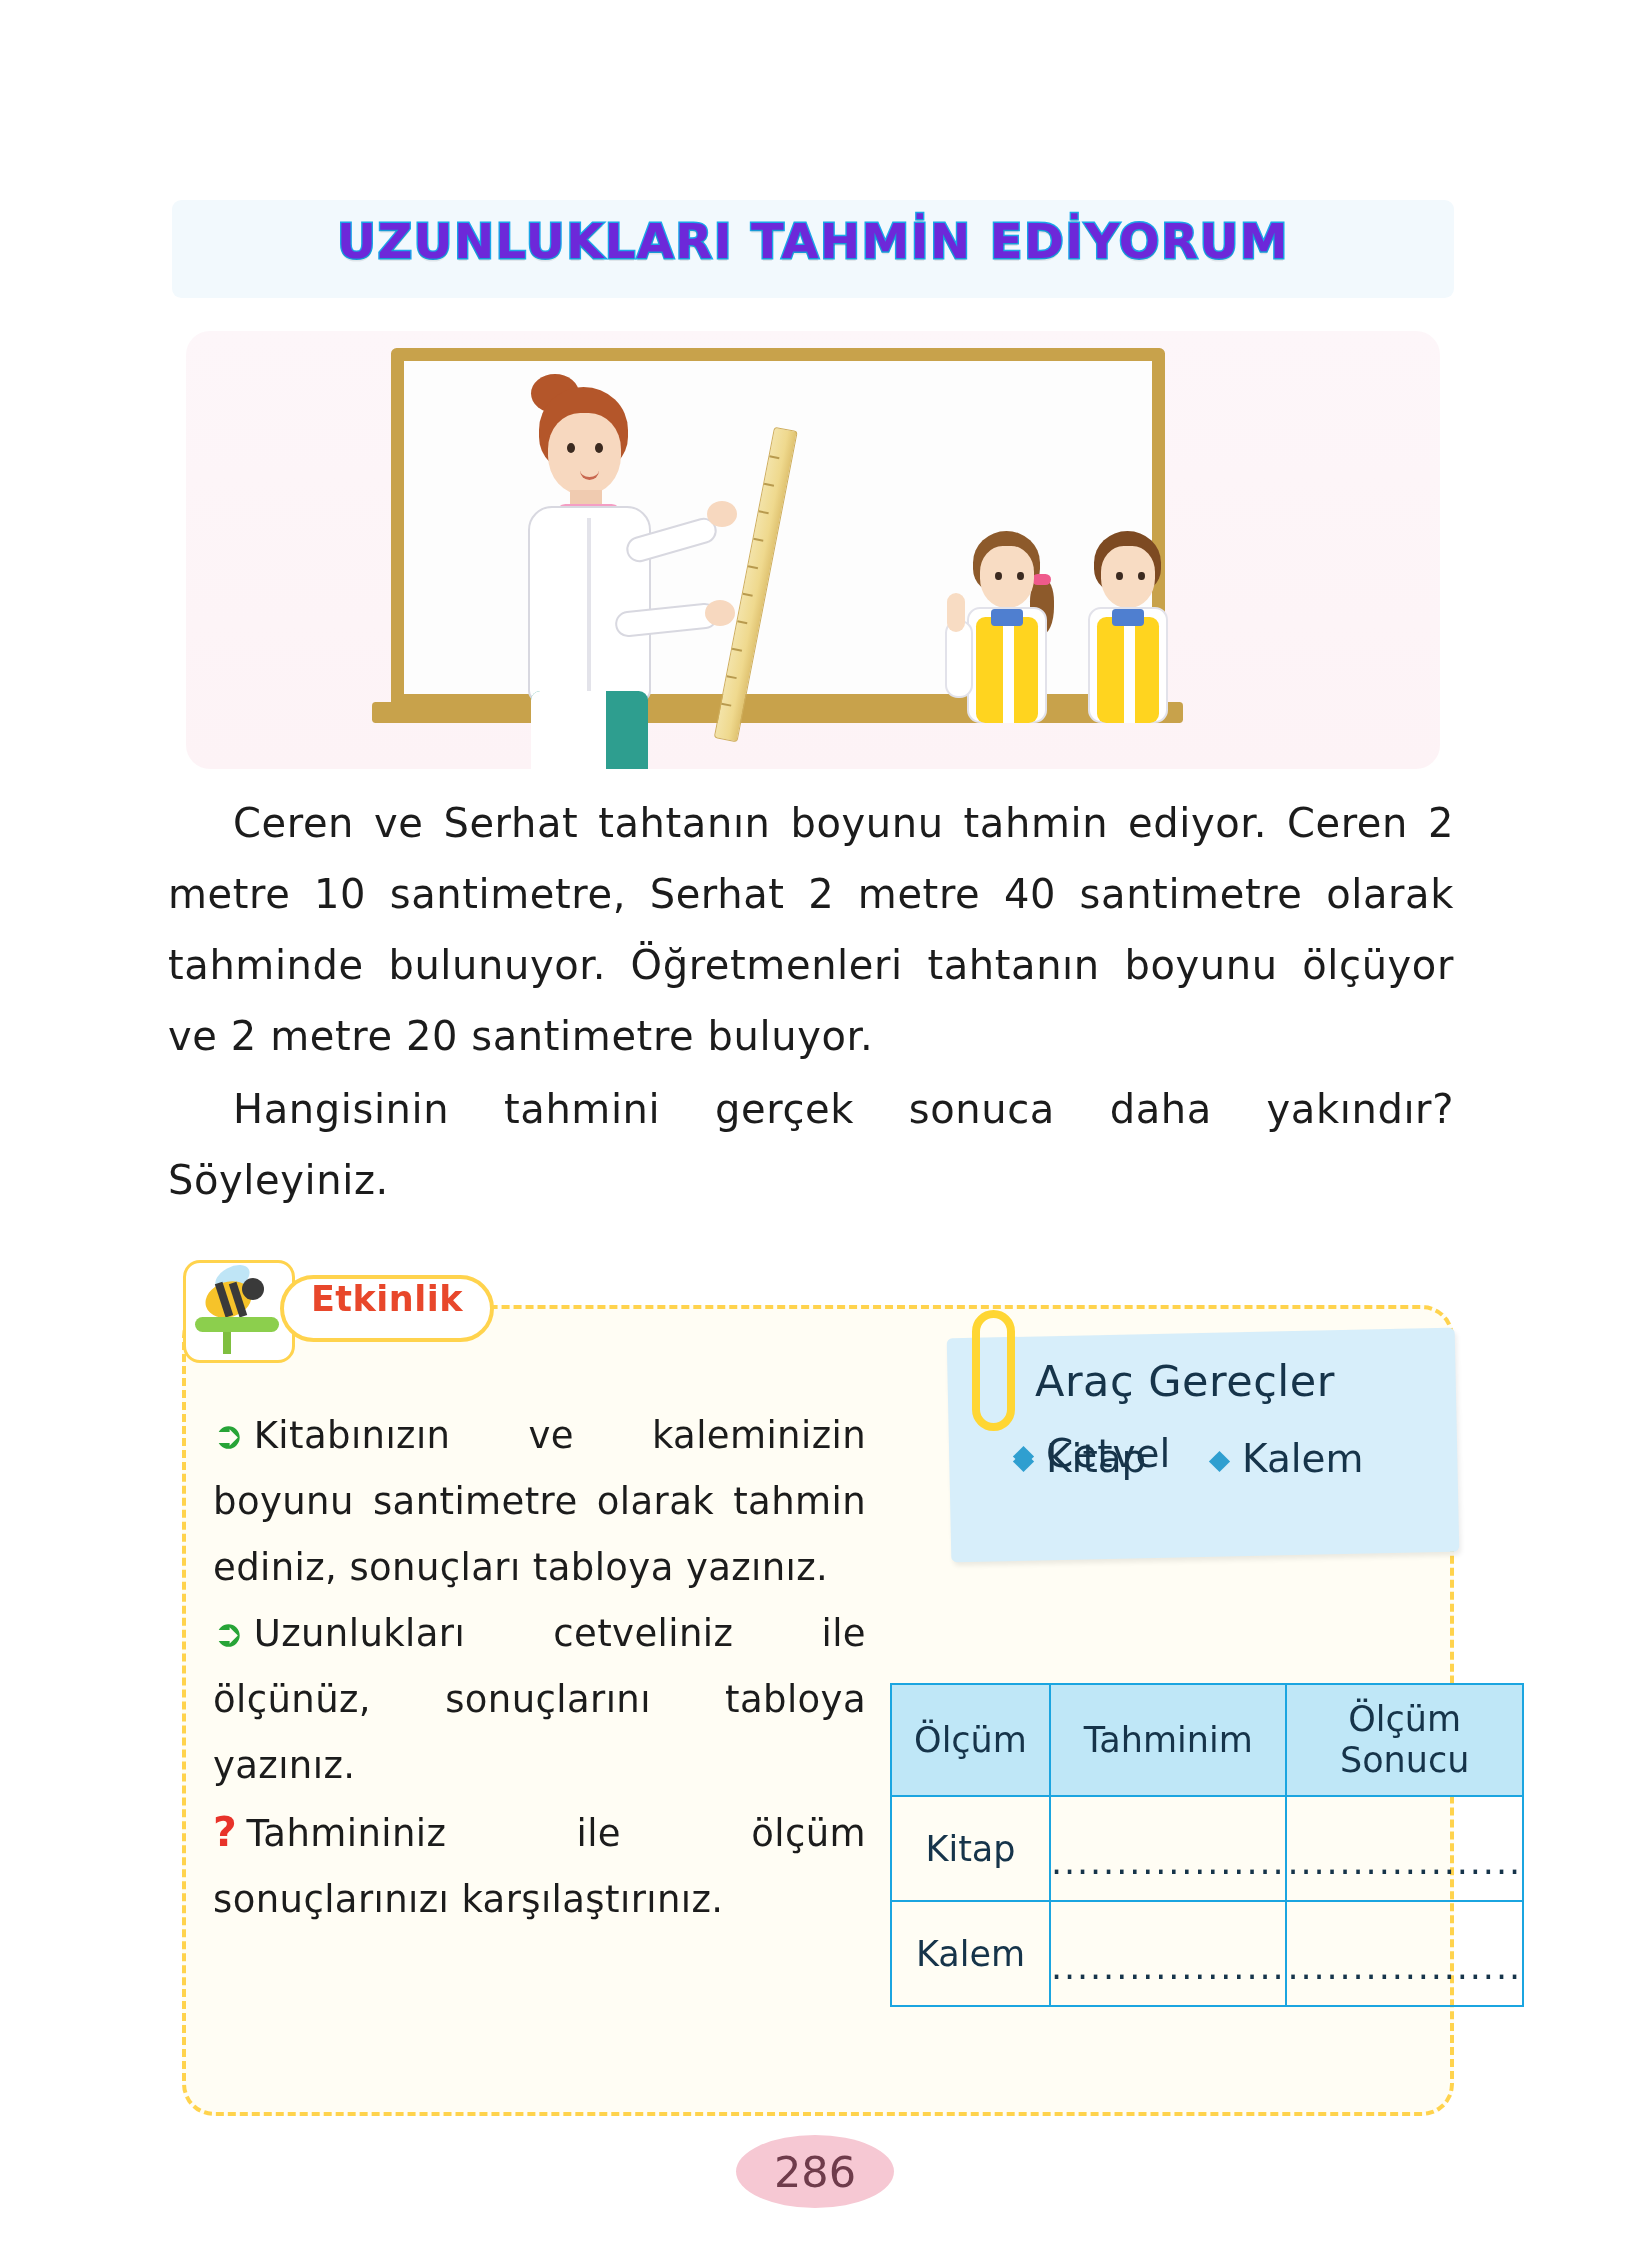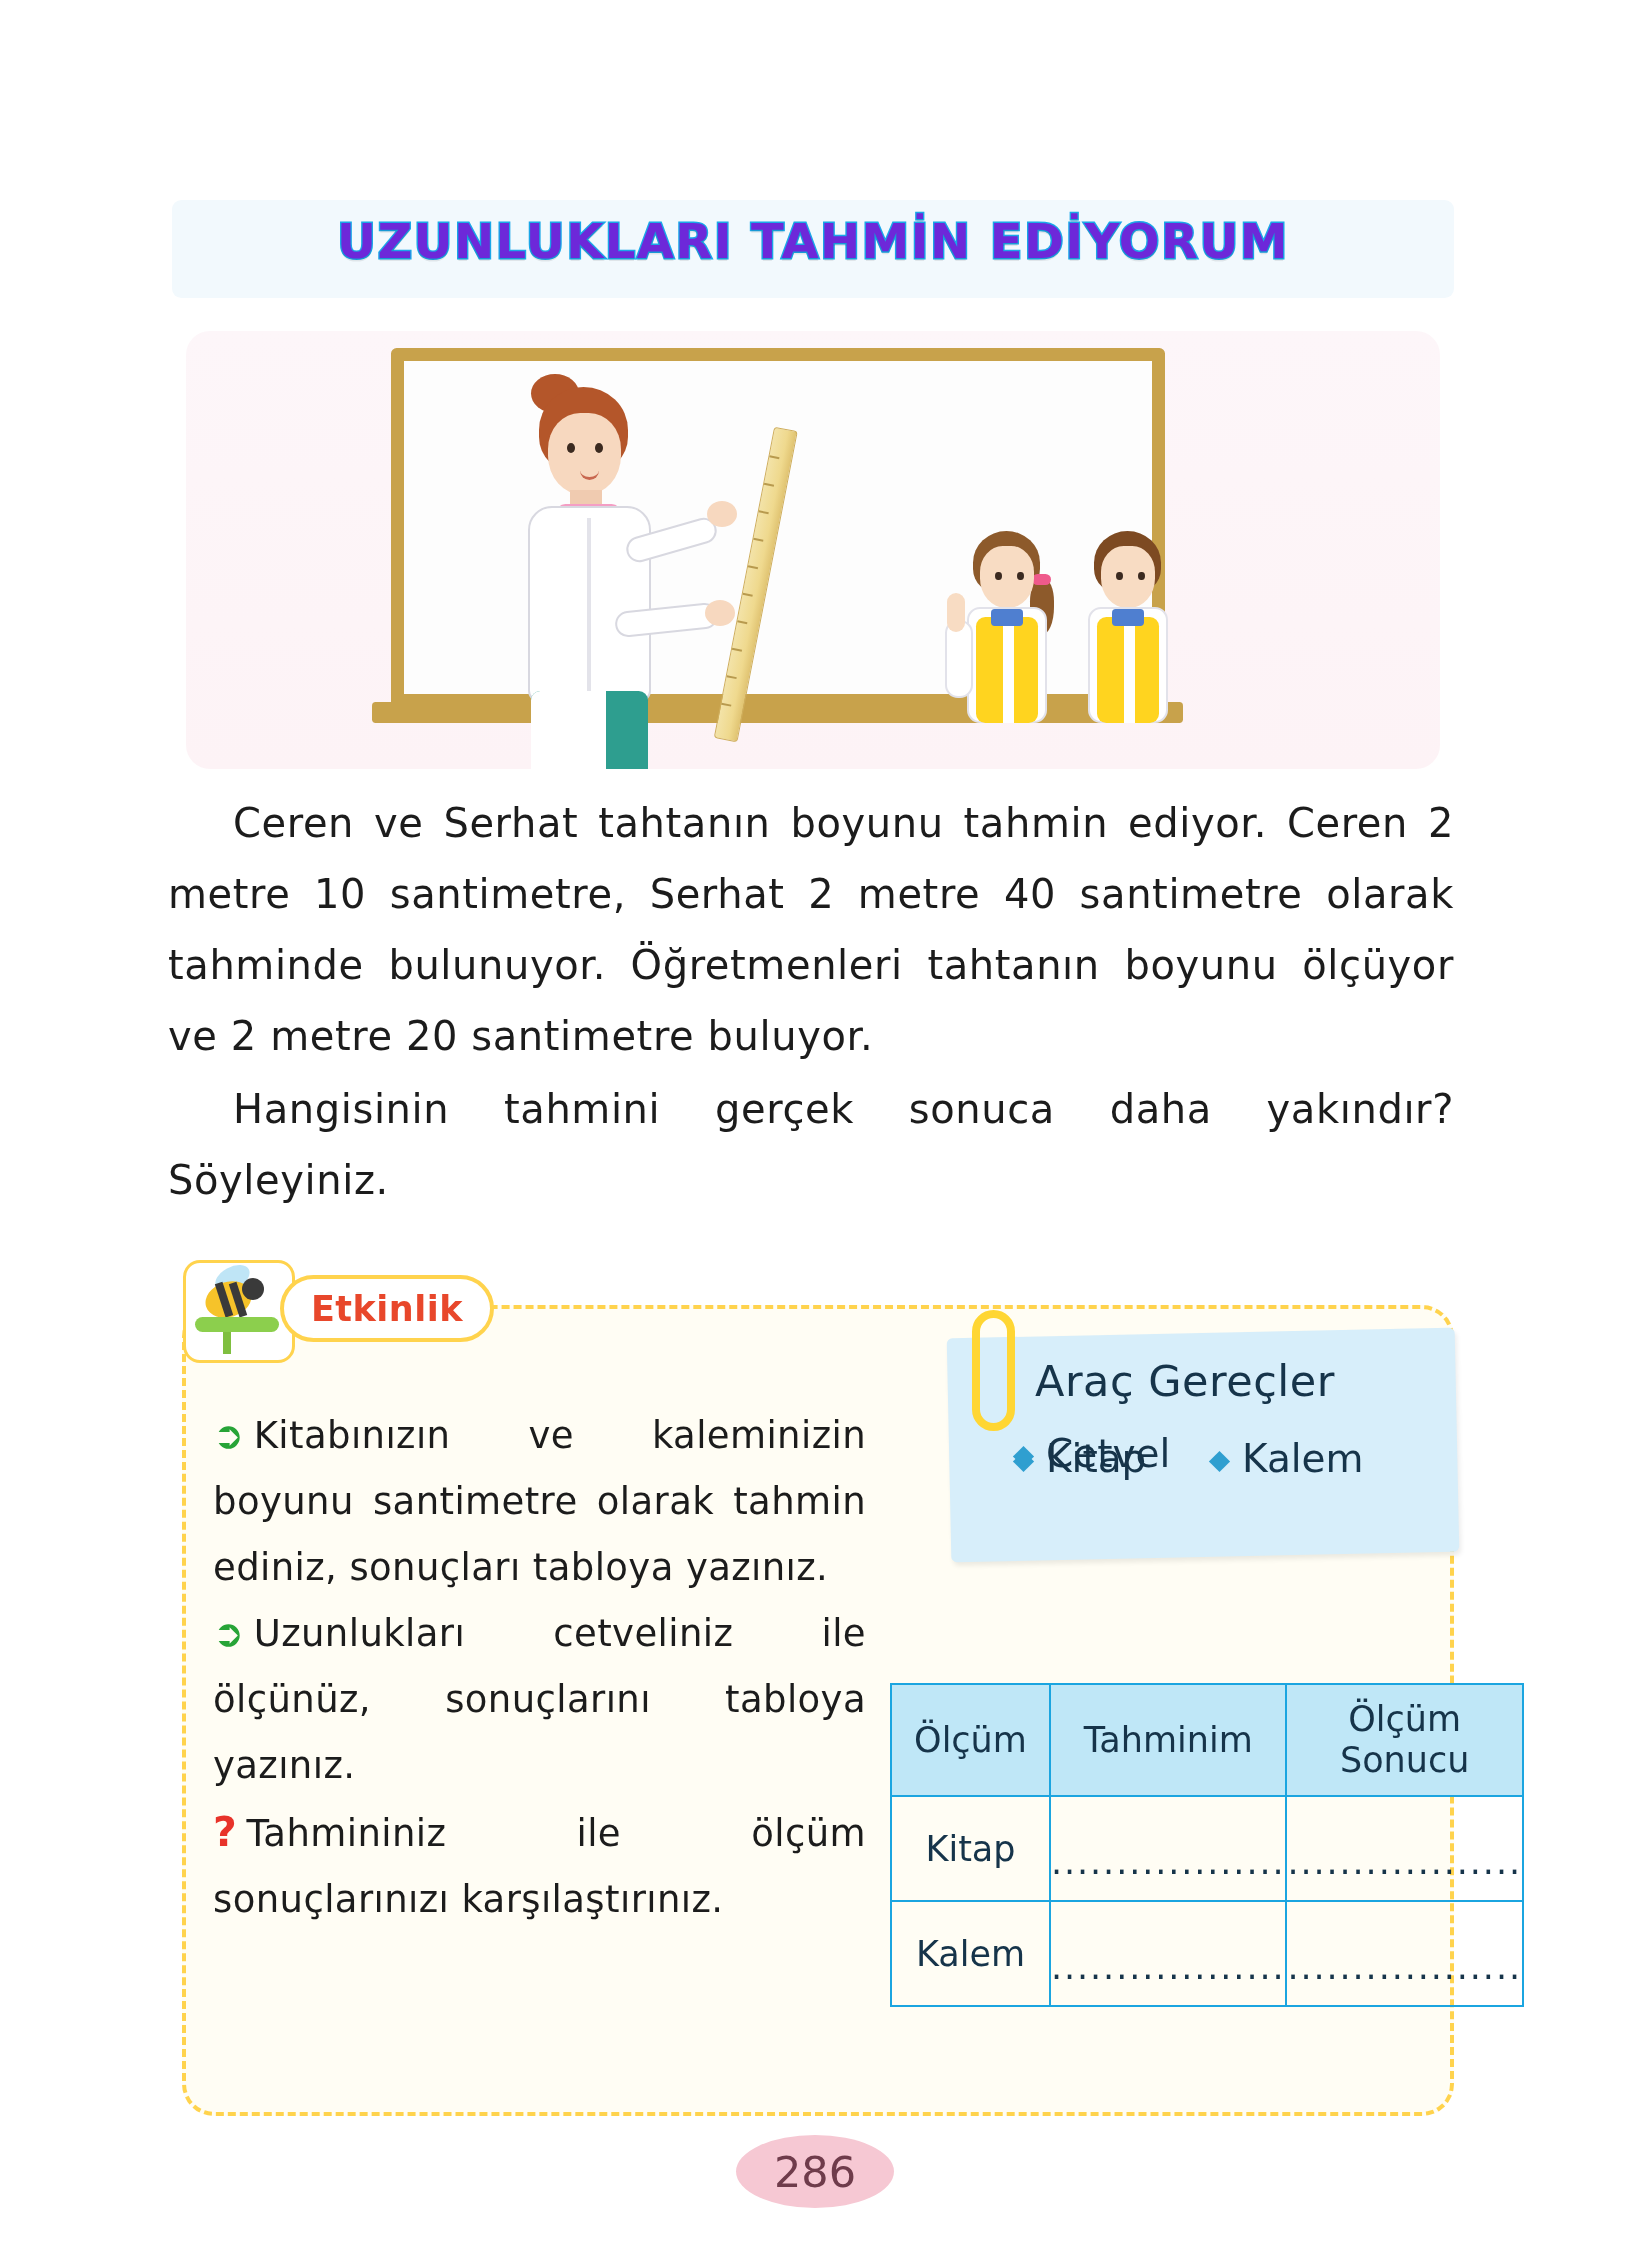--- a/index.html
+++ b/index.html
@@ -247,21 +247,21 @@
     position: absolute;
     left: 280px;
     top: 1275px;
     width: 214px;
     height: 67px;
     background: #ffffff;
     border: 4.7px solid #ffd34d;
     border-radius: 34px;
     box-sizing: border-box;
     display: flex;
-    align-items: center;
+    align-items: flex-start;
     justify-content: center;
   }
   .etkinlik-tab span {
     color: #e8472b;
     font-size: 35px;
     font-weight: bold;
     letter-spacing: 0.5px;
   }
   .bee-badge {
     position: absolute;

